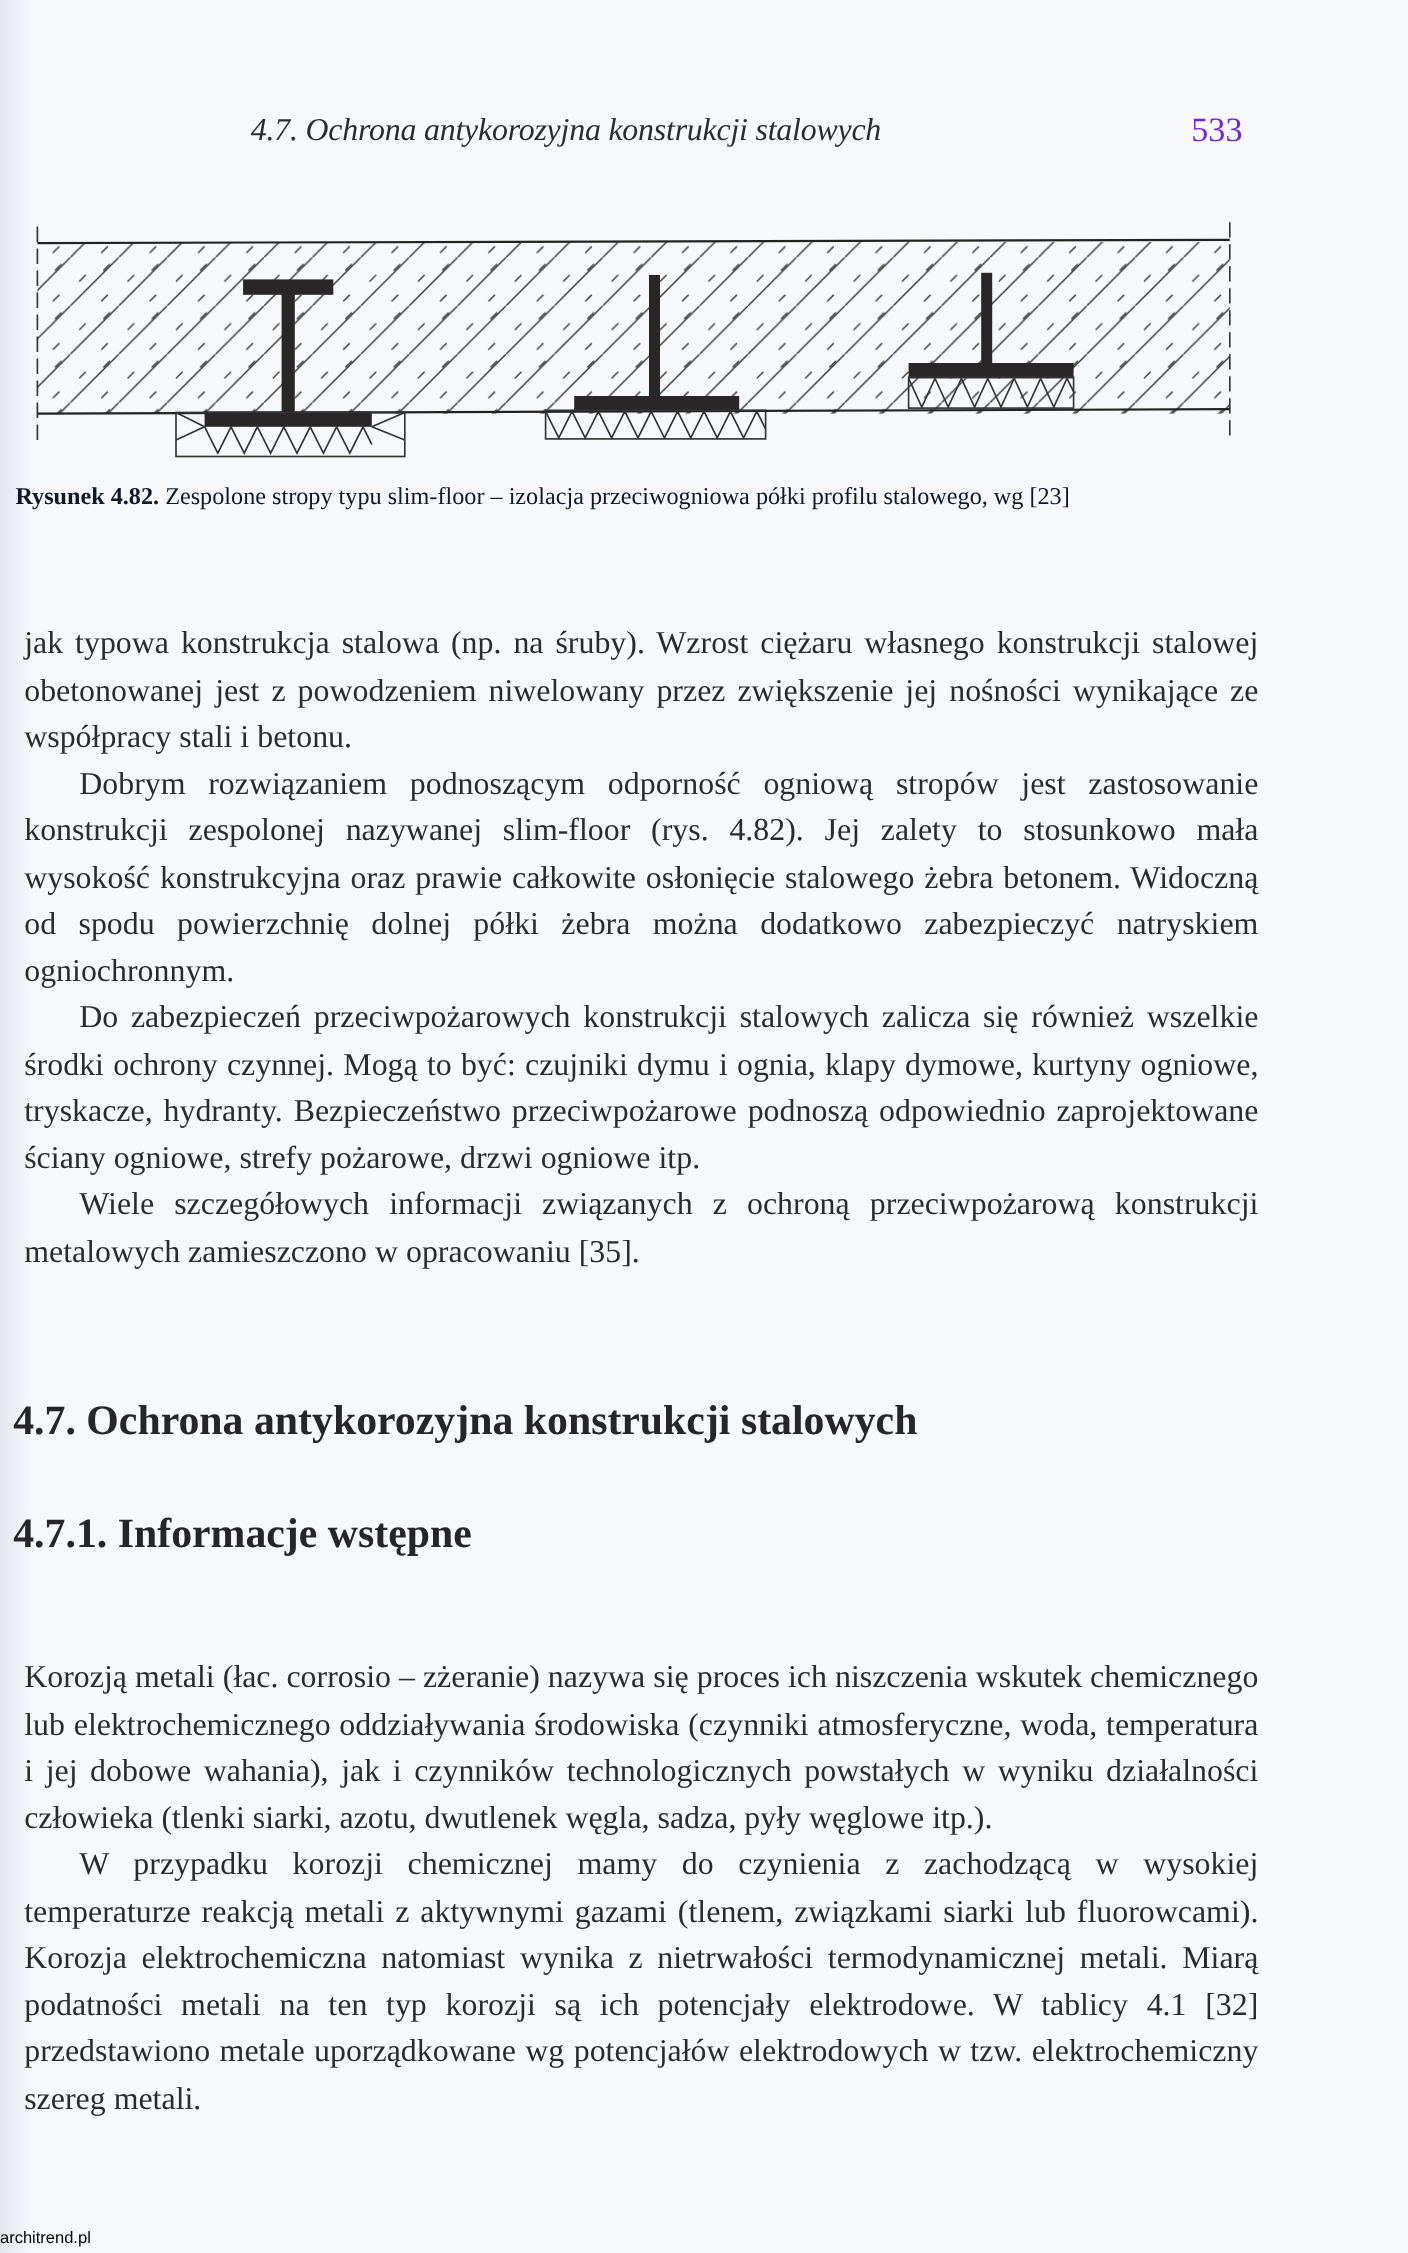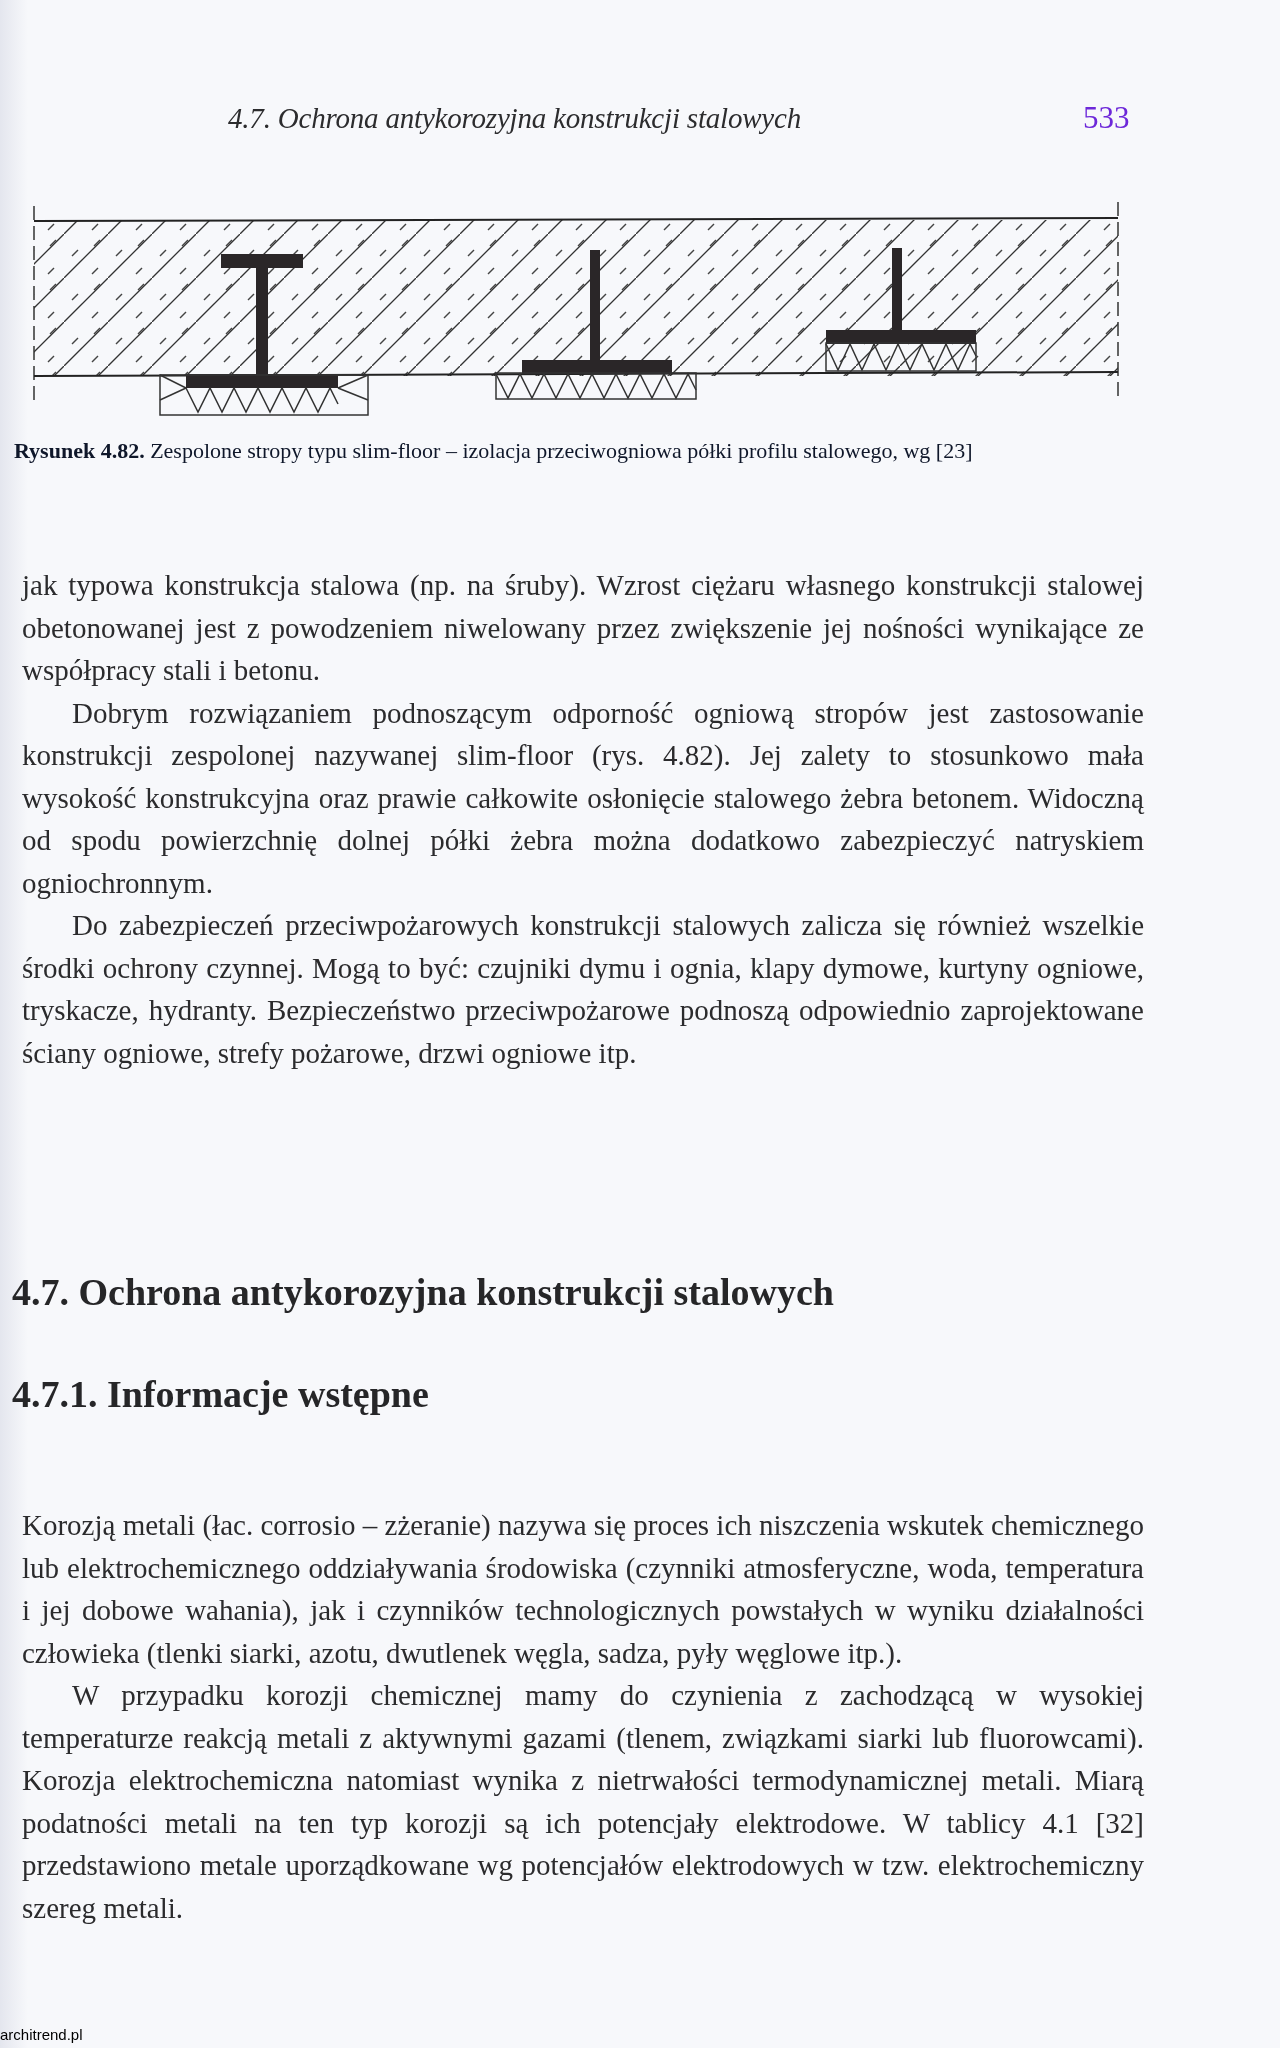--- a/index.html
+++ b/index.html
@@ -150,20 +150,21 @@
 </div>
 
 <div class="caption">
   <span class="label">Rysunek 4.82.</span><span> Zespolone stropy typu slim-floor – izolacja przeciwogniowa półki profilu stalowego, wg [23]</span>
 </div>
 
 <div class="text-block" style="top:544px;margin-top:20px;">
   <p>jak typowa konstrukcja stalowa (np. na śruby). Wzrost ciężaru własnego konstrukcji stalowej obetonowanej jest z powodzeniem niwelowany przez zwiększenie jej nośności wynikające ze współpracy stali i betonu.</p>
   <p class="indent">Dobrym rozwiązaniem podnoszącym odporność ogniową stropów jest zastosowanie konstrukcji zespolonej nazywanej slim-floor (rys. 4.82). Jej zalety to stosunkowo mała wysokość konstrukcyjna oraz prawie całkowite osłonięcie stalowego żebra betonem. Widoczną od spodu powierzchnię dolnej półki żebra można dodatkowo zabezpieczyć natryskiem ogniochronnym.</p>
   <p class="indent">Do zabezpieczeń przeciwpożarowych konstrukcji stalowych zalicza się również wszelkie środki ochrony czynnej. Mogą to być: czujniki dymu i ognia, klapy dymowe, kurtyny ogniowe, tryskacze, hydranty. Bezpieczeństwo przeciwpożarowe podnoszą odpowiednio zaprojektowane ściany ogniowe, strefy pożarowe, drzwi ogniowe itp.</p>
+  <p class="indent">Wiele szczegółowych informacji związanych z ochroną przeciwpożarową konstrukcji metalowych zamieszczono w opracowaniu [35].</p>
 </div>
 
 <div class="section-heading h1">4.7. Ochrona antykorozyjna konstrukcji stalowych</div>
 <div class="section-heading h2">4.7.1. Informacje wstępne</div>
 
 <div class="text-block" style="top:1504px;">
   <p>Korozją metali (łac. corrosio – zżeranie) nazywa się proces ich niszczenia wskutek chemicznego lub elektrochemicznego oddziaływania środowiska (czynniki atmosferyczne, woda, temperatura i jej dobowe wahania), jak i czynników technologicznych powstałych w wyniku działalności człowieka (tlenki siarki, azotu, dwutlenek węgla, sadza, pyły węglowe itp.).</p>
   <p class="indent">W przypadku korozji chemicznej mamy do czynienia z zachodzącą w wysokiej temperaturze reakcją metali z aktywnymi gazami (tlenem, związkami siarki lub fluorowcami). Korozja elektrochemiczna natomiast wynika z nietrwałości termodynamicznej metali. Miarą podatności metali na ten typ korozji są ich potencjały elektrodowe. W tablicy 4.1 [32] przedstawiono metale uporządkowane wg potencjałów elektrodowych w tzw. elektrochemiczny szereg metali.</p>
 </div>
 

